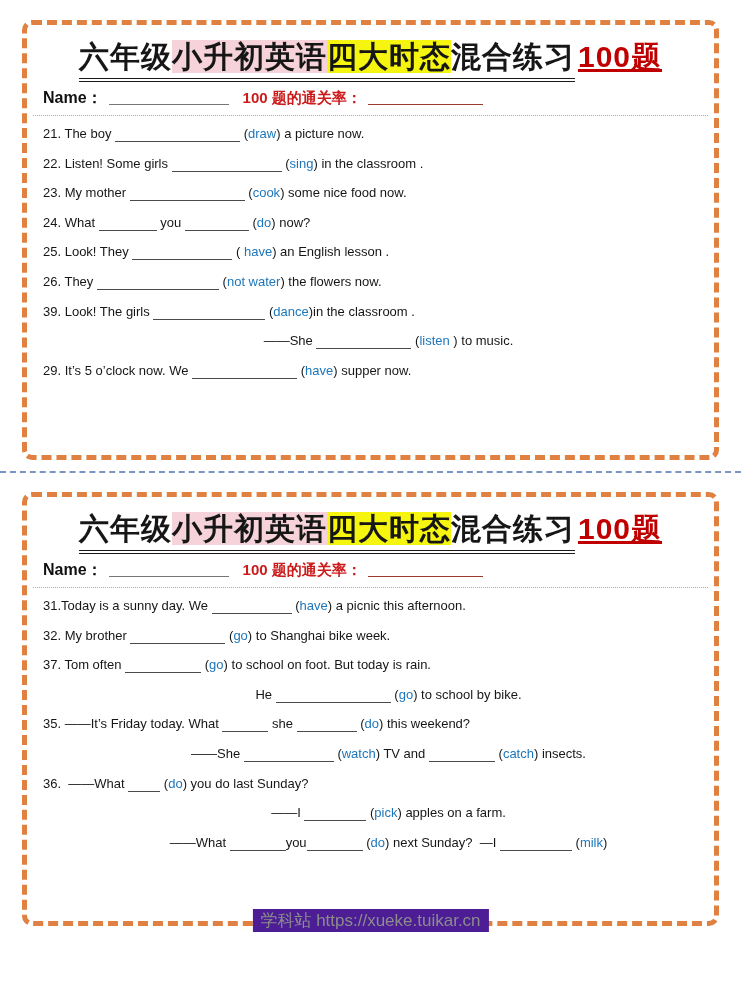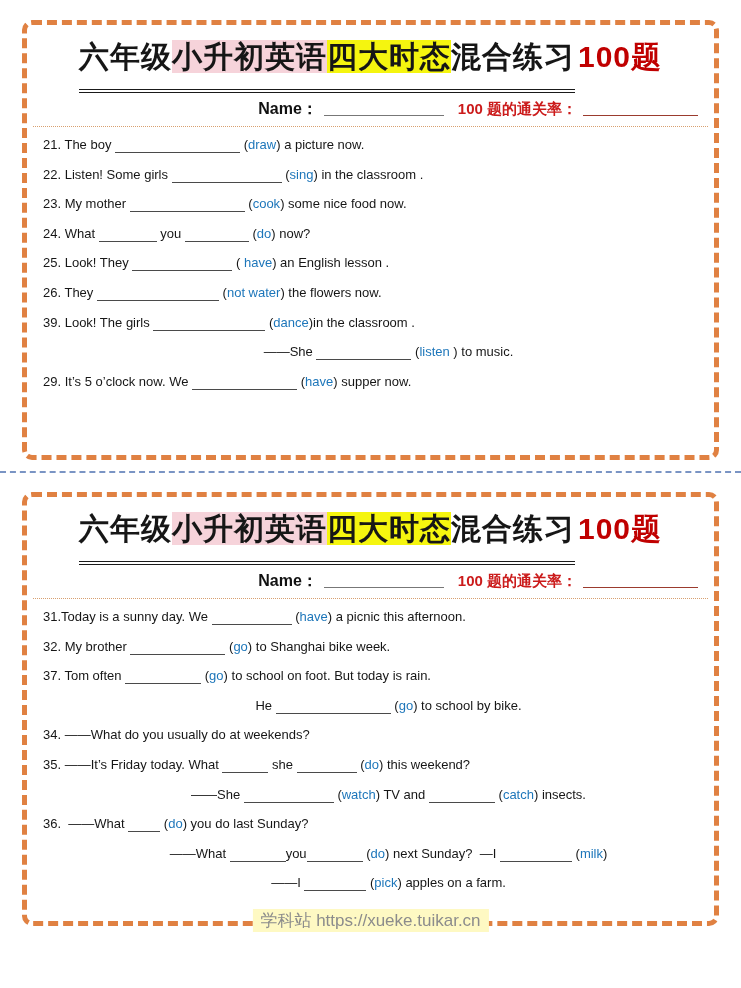--- a/index.html
+++ b/index.html
@@ -27,32 +27,33 @@
   .title-row{
     text-align:center;
     font-size:30px;
     font-weight:bold;
     letter-spacing:1px;
     line-height:44px;
     white-space:nowrap;
   }
   .title-main{
     border-bottom:4px double #1a1a1a;
-    padding-bottom:13px;
+    padding-bottom:2px;
     display:inline-block;
     line-height:38px;
   }
   .hl-pink{background:var(--pink_highlight,#F6D3DA);}
   .hl-yellow{background:var(--yellow_highlight,#F5F50F);}
   .title-red{
     color:var(--title_red,#C00000);
     margin-left:3px;
+    text-decoration:underline;
   }
   .name-row{
-    text-align:right;
+    text-align:left;
     font-size:16px;
     font-weight:bold;
     margin-top:5px;
     line-height:22px;
     white-space:nowrap;
   }
   .name-label{color:#111;}
   .pass-label{color:var(--name_red,#CB1B1B);margin-left:14px;font-size:15px;}
   .name-blank{
     display:inline-block;height:15px;width:120px;
@@ -79,21 +80,21 @@
   .blank{
     display:inline-block;
     height:16px;
     border-bottom:1.5px solid #4a4a4a;
     vertical-align:-4px;
   }
   .watermark{
     position:absolute;
     left:50%;bottom:-11px;
     transform:translateX(-50%);
-    background:#fef9c3;
+    background:#4c1d95;
     padding:0 8px;
     font-size:17px;
     color:var(--watermark_gray,#8C8C8C);
     white-space:nowrap;
     z-index:2;
   }
 </style>
 </head>
 <body>
 
@@ -126,21 +127,20 @@
   </div>
   <div class="name-row">
     <span class="name-label">Name：</span><span class="name-blank"></span><span class="pass-label">100 题的通关率：</span><span class="pass-blank"></span>
   </div>
   <div class="name-sep"></div>
   <div class="lines">
       <div class="line"><span>31.Today is a sunny day. We </span><span class="blank" style="width: 80px;"></span><span> (</span><span class="verb">have</span><span>) a picnic this afternoon.</span></div>
       <div class="line"><span>32. My brother </span><span class="blank" style="width: 95px;"></span><span> (</span><span class="verb">go</span><span>) to Shanghai bike week.</span></div>
       <div class="line"><span>37. Tom often </span><span class="blank" style="width: 76px;"></span><span> (</span><span class="verb">go</span><span>) to school on foot. But today is rain.</span></div>
       <div class="line indent"><span>He </span><span class="blank" style="width: 115px;"></span><span> (</span><span class="verb">go</span><span>) to school by bike.</span></div>
-      <div class="line"><span>34. ——What do you usually do at weekends?</span></div>
       <div class="line"><span>35. ——It’s Friday today. What </span><span class="blank" style="width: 46px;"></span><span> she </span><span class="blank" style="width: 60px;"></span><span> (</span><span class="verb">do</span><span>) this weekend?</span></div>
       <div class="line indent"><span>——She </span><span class="blank" style="width: 90px;"></span><span> (</span><span class="verb">watch</span><span>) TV and </span><span class="blank" style="width: 66px;"></span><span> (</span><span class="verb">catch</span><span>) insects.</span></div>
       <div class="line"><span>36.  ——What </span><span class="blank" style="width: 32px;"></span><span> (</span><span class="verb">do</span><span>) you do last Sunday?</span></div>
+      <div class="line indent"><span>——I </span><span class="blank" style="width: 62px;"></span><span> (</span><span class="verb">pick</span><span>) apples on a farm.</span></div>
       <div class="line indent"><span>——What </span><span class="blank" style="width: 56px;"></span><span>you</span><span class="blank" style="width: 56px;"></span><span> (</span><span class="verb">do</span><span>) next Sunday?  —I </span><span class="blank" style="width: 72px;"></span><span> (</span><span class="verb">milk</span><span>)</span></div>
-      <div class="line indent"><span>——I </span><span class="blank" style="width: 62px;"></span><span> (</span><span class="verb">pick</span><span>) apples on a farm.</span></div>
     </div>
   <div class="watermark">学科站 https://xueke.tuikar.cn</div>
 </div>
 
 </body></html>

